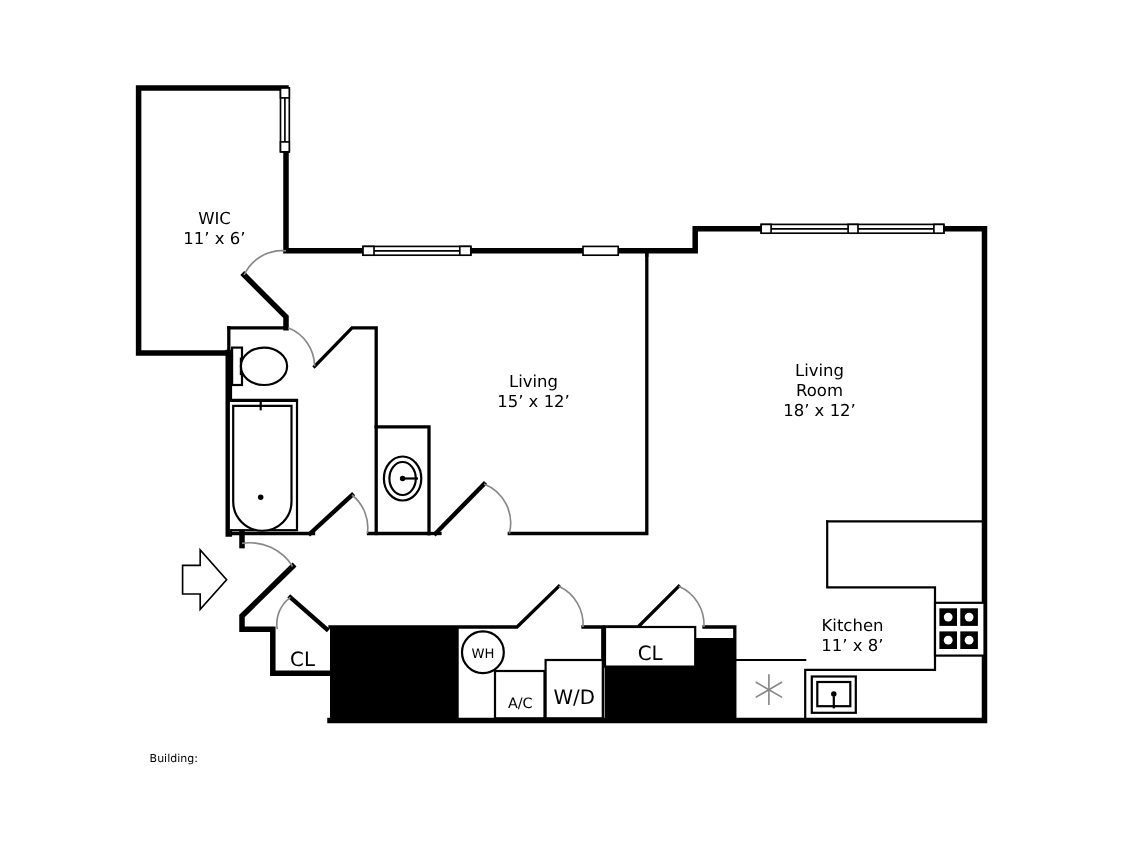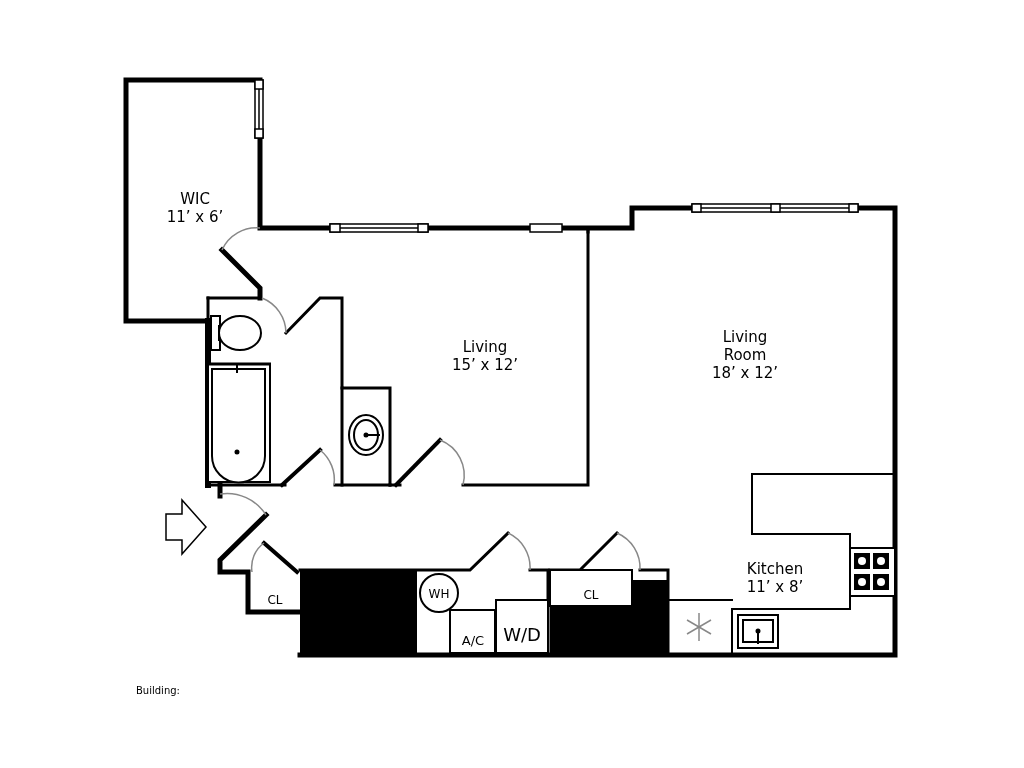--- a/index.html
+++ b/index.html
@@ -1,20 +1,20 @@
 <!DOCTYPE html>
 <html><head>
 <meta charset="utf-8">
 <style>
   html, body { margin:0; padding:0; background:#ffffff; }
   body { width:1024px; height:768px; position:relative; overflow:hidden; font-family:"DejaVu Sans", sans-serif; }
   #plan { position:absolute; left:0; top:0; width:1024px; height:768px; }
   .lbl { position:absolute; text-align:center; color:#000; font-size:15px; line-height:18px; font-family:"DejaVu Sans", sans-serif; }
   .lbl span { display:block; }
-  .sm { font-size:12px; }
+  .sm { font-size:18px; }
   #building { position:absolute; left:136px; top:685px; font-size:10px; color:#000; font-family:"DejaVu Sans", sans-serif; }
 </style>
 </head>
 <body>
 
 <svg id="plan" viewBox="0 0 1024 768" xmlns="http://www.w3.org/2000/svg">
   <g fill="none" stroke="#000" stroke-linejoin="miter" stroke-linecap="square">
 
     <path d="M260,80 L126,80 L126,321 L208,321" stroke-width="5"></path>
     <path d="M260,140 L260,228 L330,228" stroke-width="5"></path>

